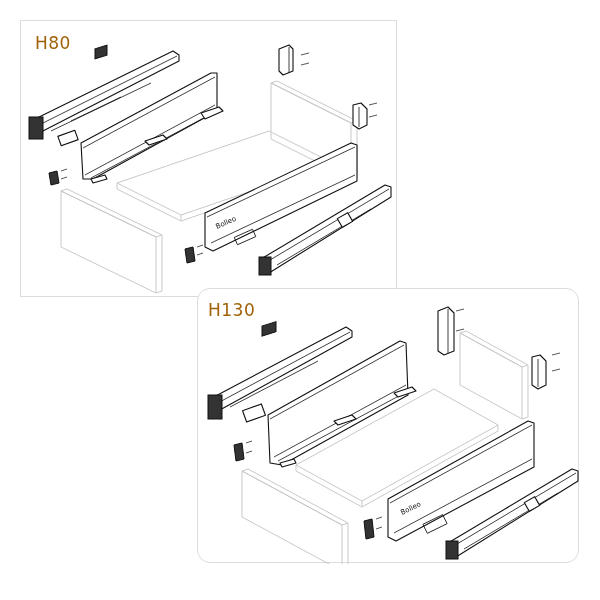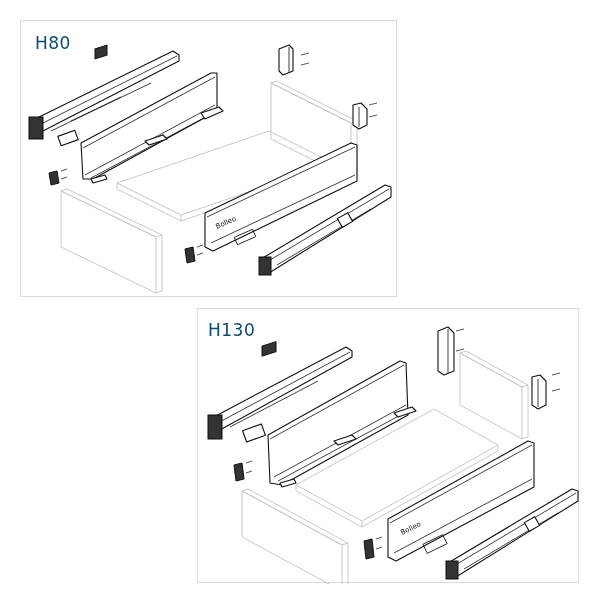--- a/index.html
+++ b/index.html
@@ -1,22 +1,22 @@
 <!DOCTYPE html>
 <html><head>
 <meta charset="utf-8">
 <style>
   html, body { margin: 0; padding: 0; background: #ffffff; }
   body { width: 600px; height: 600px; position: relative; overflow: hidden; font-family: "Liberation Sans", sans-serif; }
   .panel { position: absolute; border: 1px solid #dcdcdc; background: #ffffff; box-sizing: border-box; }
-  .panel-label { position: absolute; font-family: "DejaVu Sans", sans-serif; font-size: 17px; color: #0c4a6e; letter-spacing: 0.5px; }
+  .panel-label { position: absolute; font-family: "DejaVu Sans", sans-serif; font-size: 17px; color: #a16207; letter-spacing: 0.5px; }
   .panel svg { position: absolute; left: 0; top: 0; }
   #panel-h80 { left: 20px; top: 20px; width: 377px; height: 277px; }
   #panel-h80 .panel-label { left: 14px; top: 12px; }
-  #panel-h130 { left: 197px; top: 308px; width: 382px; height: 275px; }
+  #panel-h130 { left: 197px; top: 288px; width: 382px; height: 275px; border-radius: 13px; }
   #panel-h130 .panel-label { left: 10px; top: 11px; }
   .ghost { fill: none; stroke: #c9c9c9; stroke-width: 1; }
   .part { fill: #ffffff; stroke: #111; stroke-width: 1.1; stroke-linejoin: round; }
   .part-dark { fill: #333; stroke: #111; stroke-width: 1; }
   .thin { fill: none; stroke: #111; stroke-width: 0.8; }
   .screw { fill: none; stroke: #444; stroke-width: 0.9; }
 </style>
 </head>
 <body>
 

